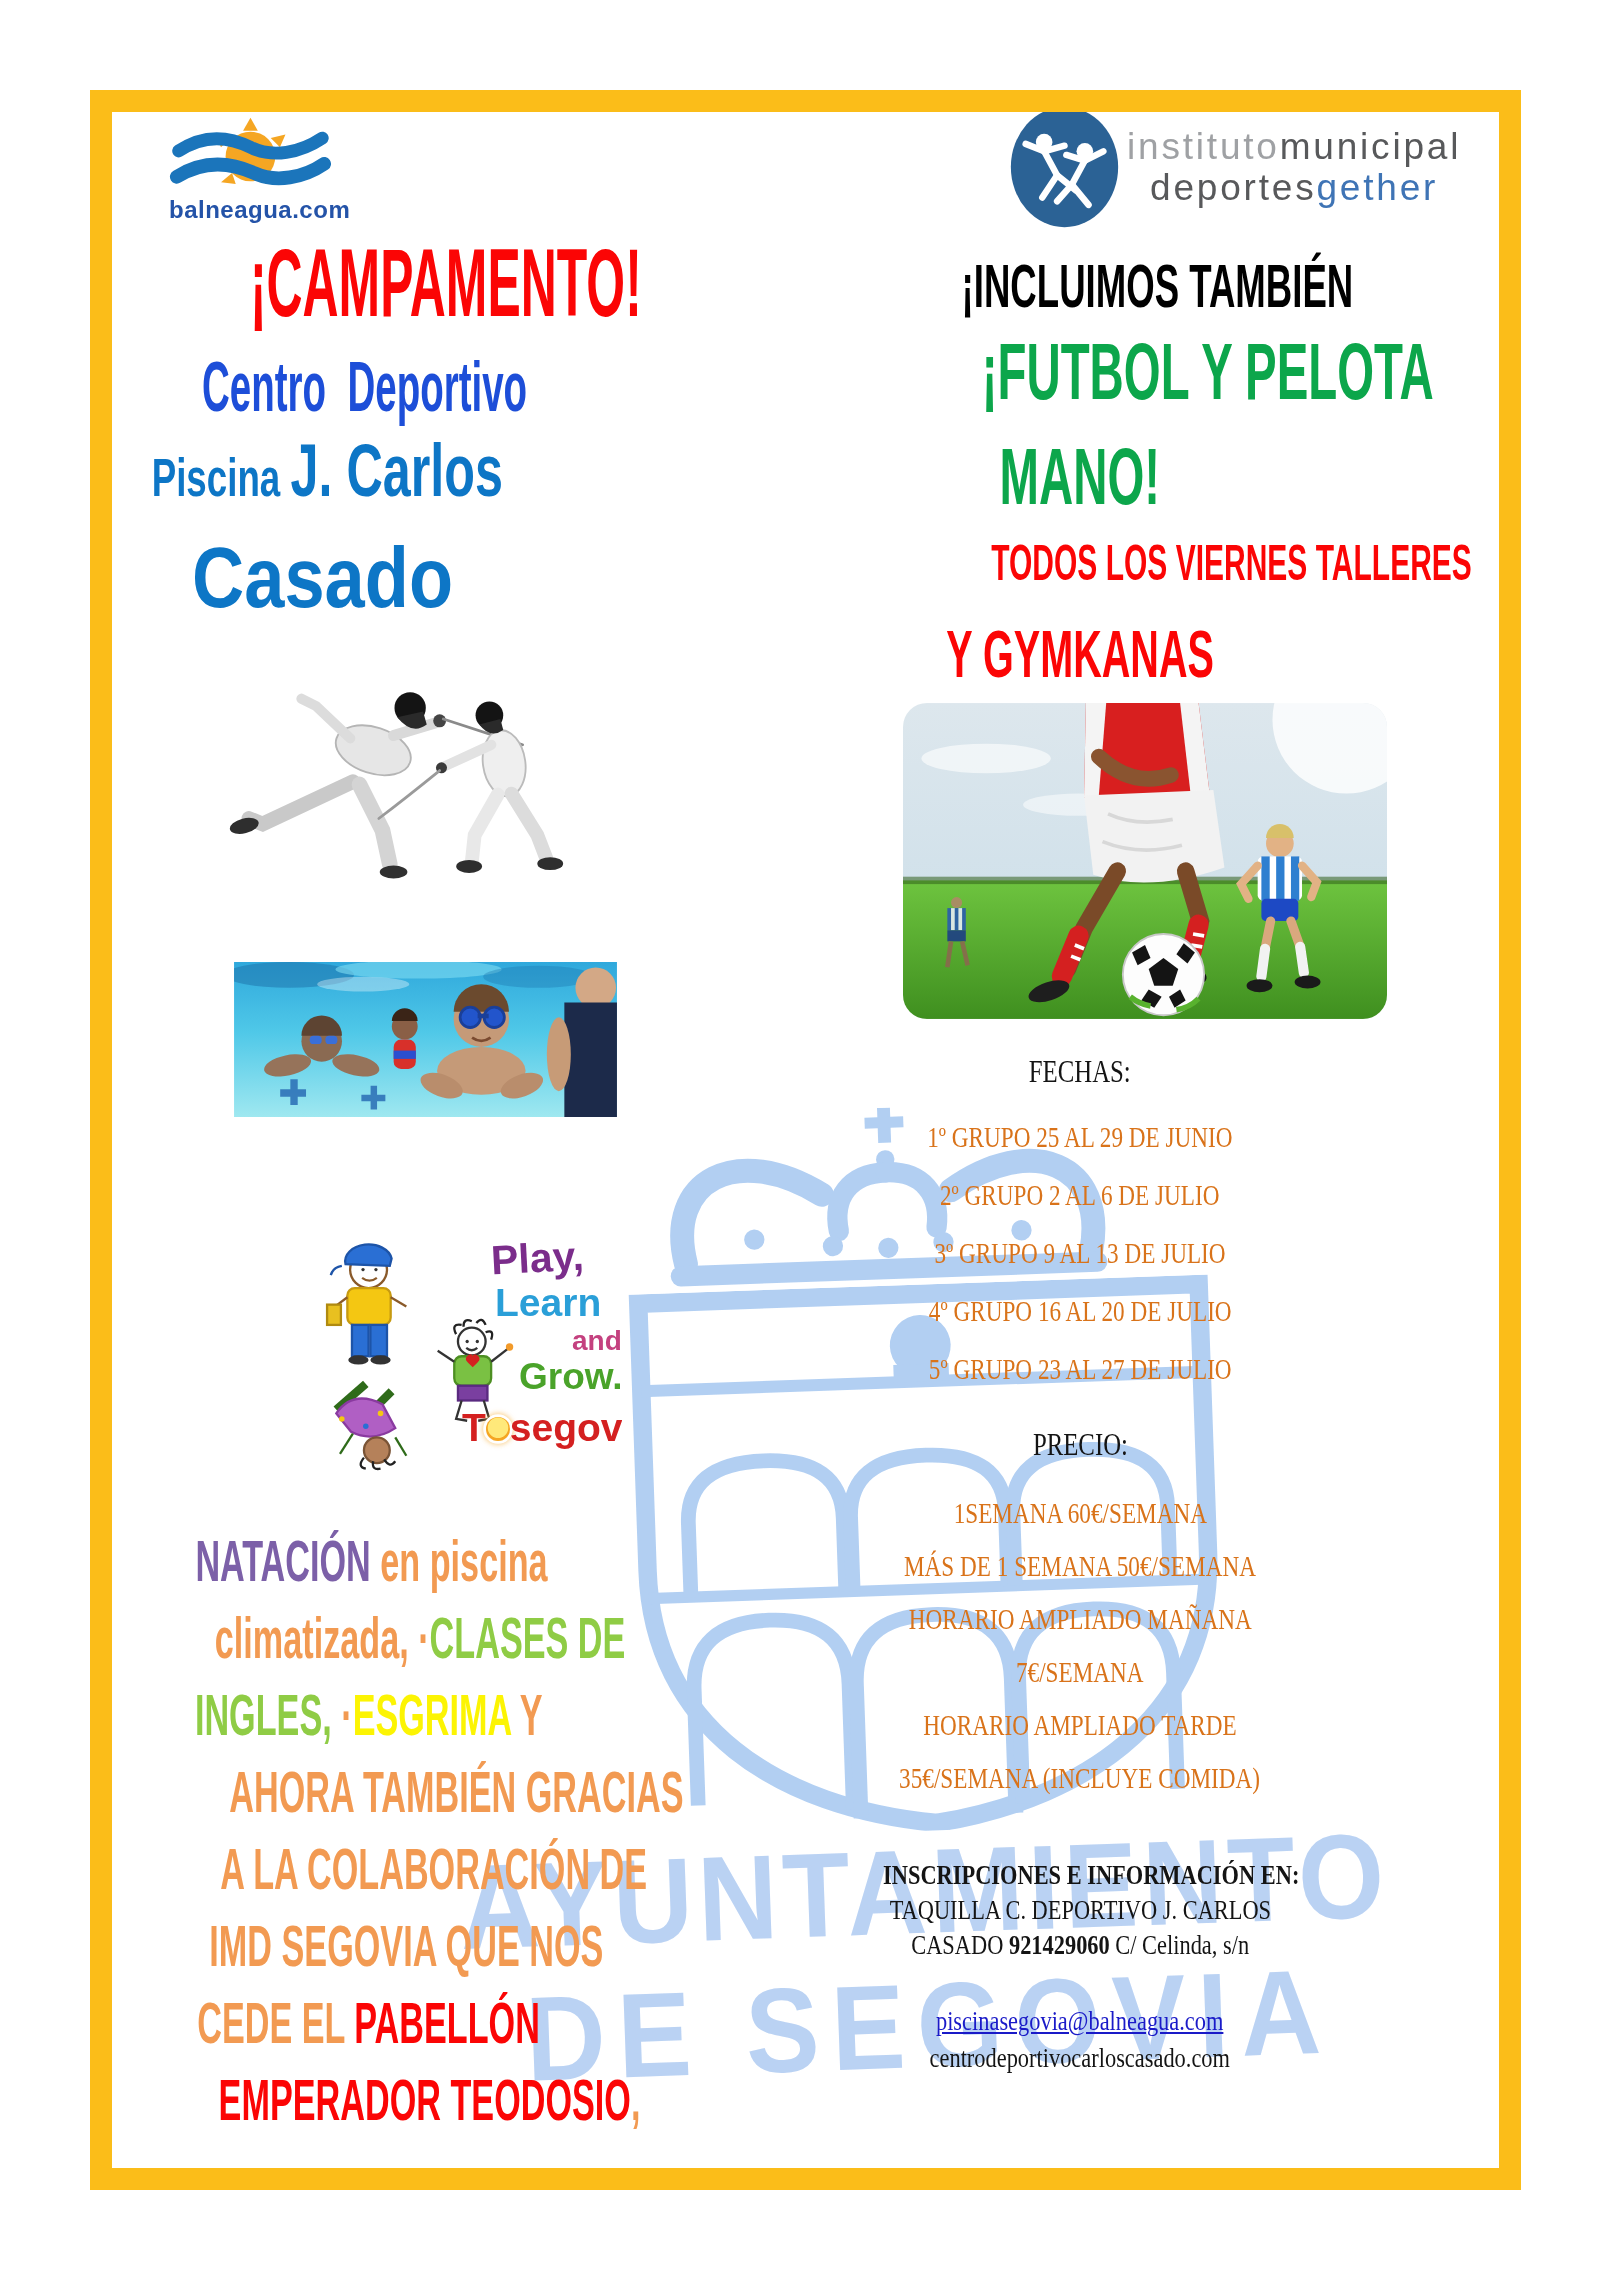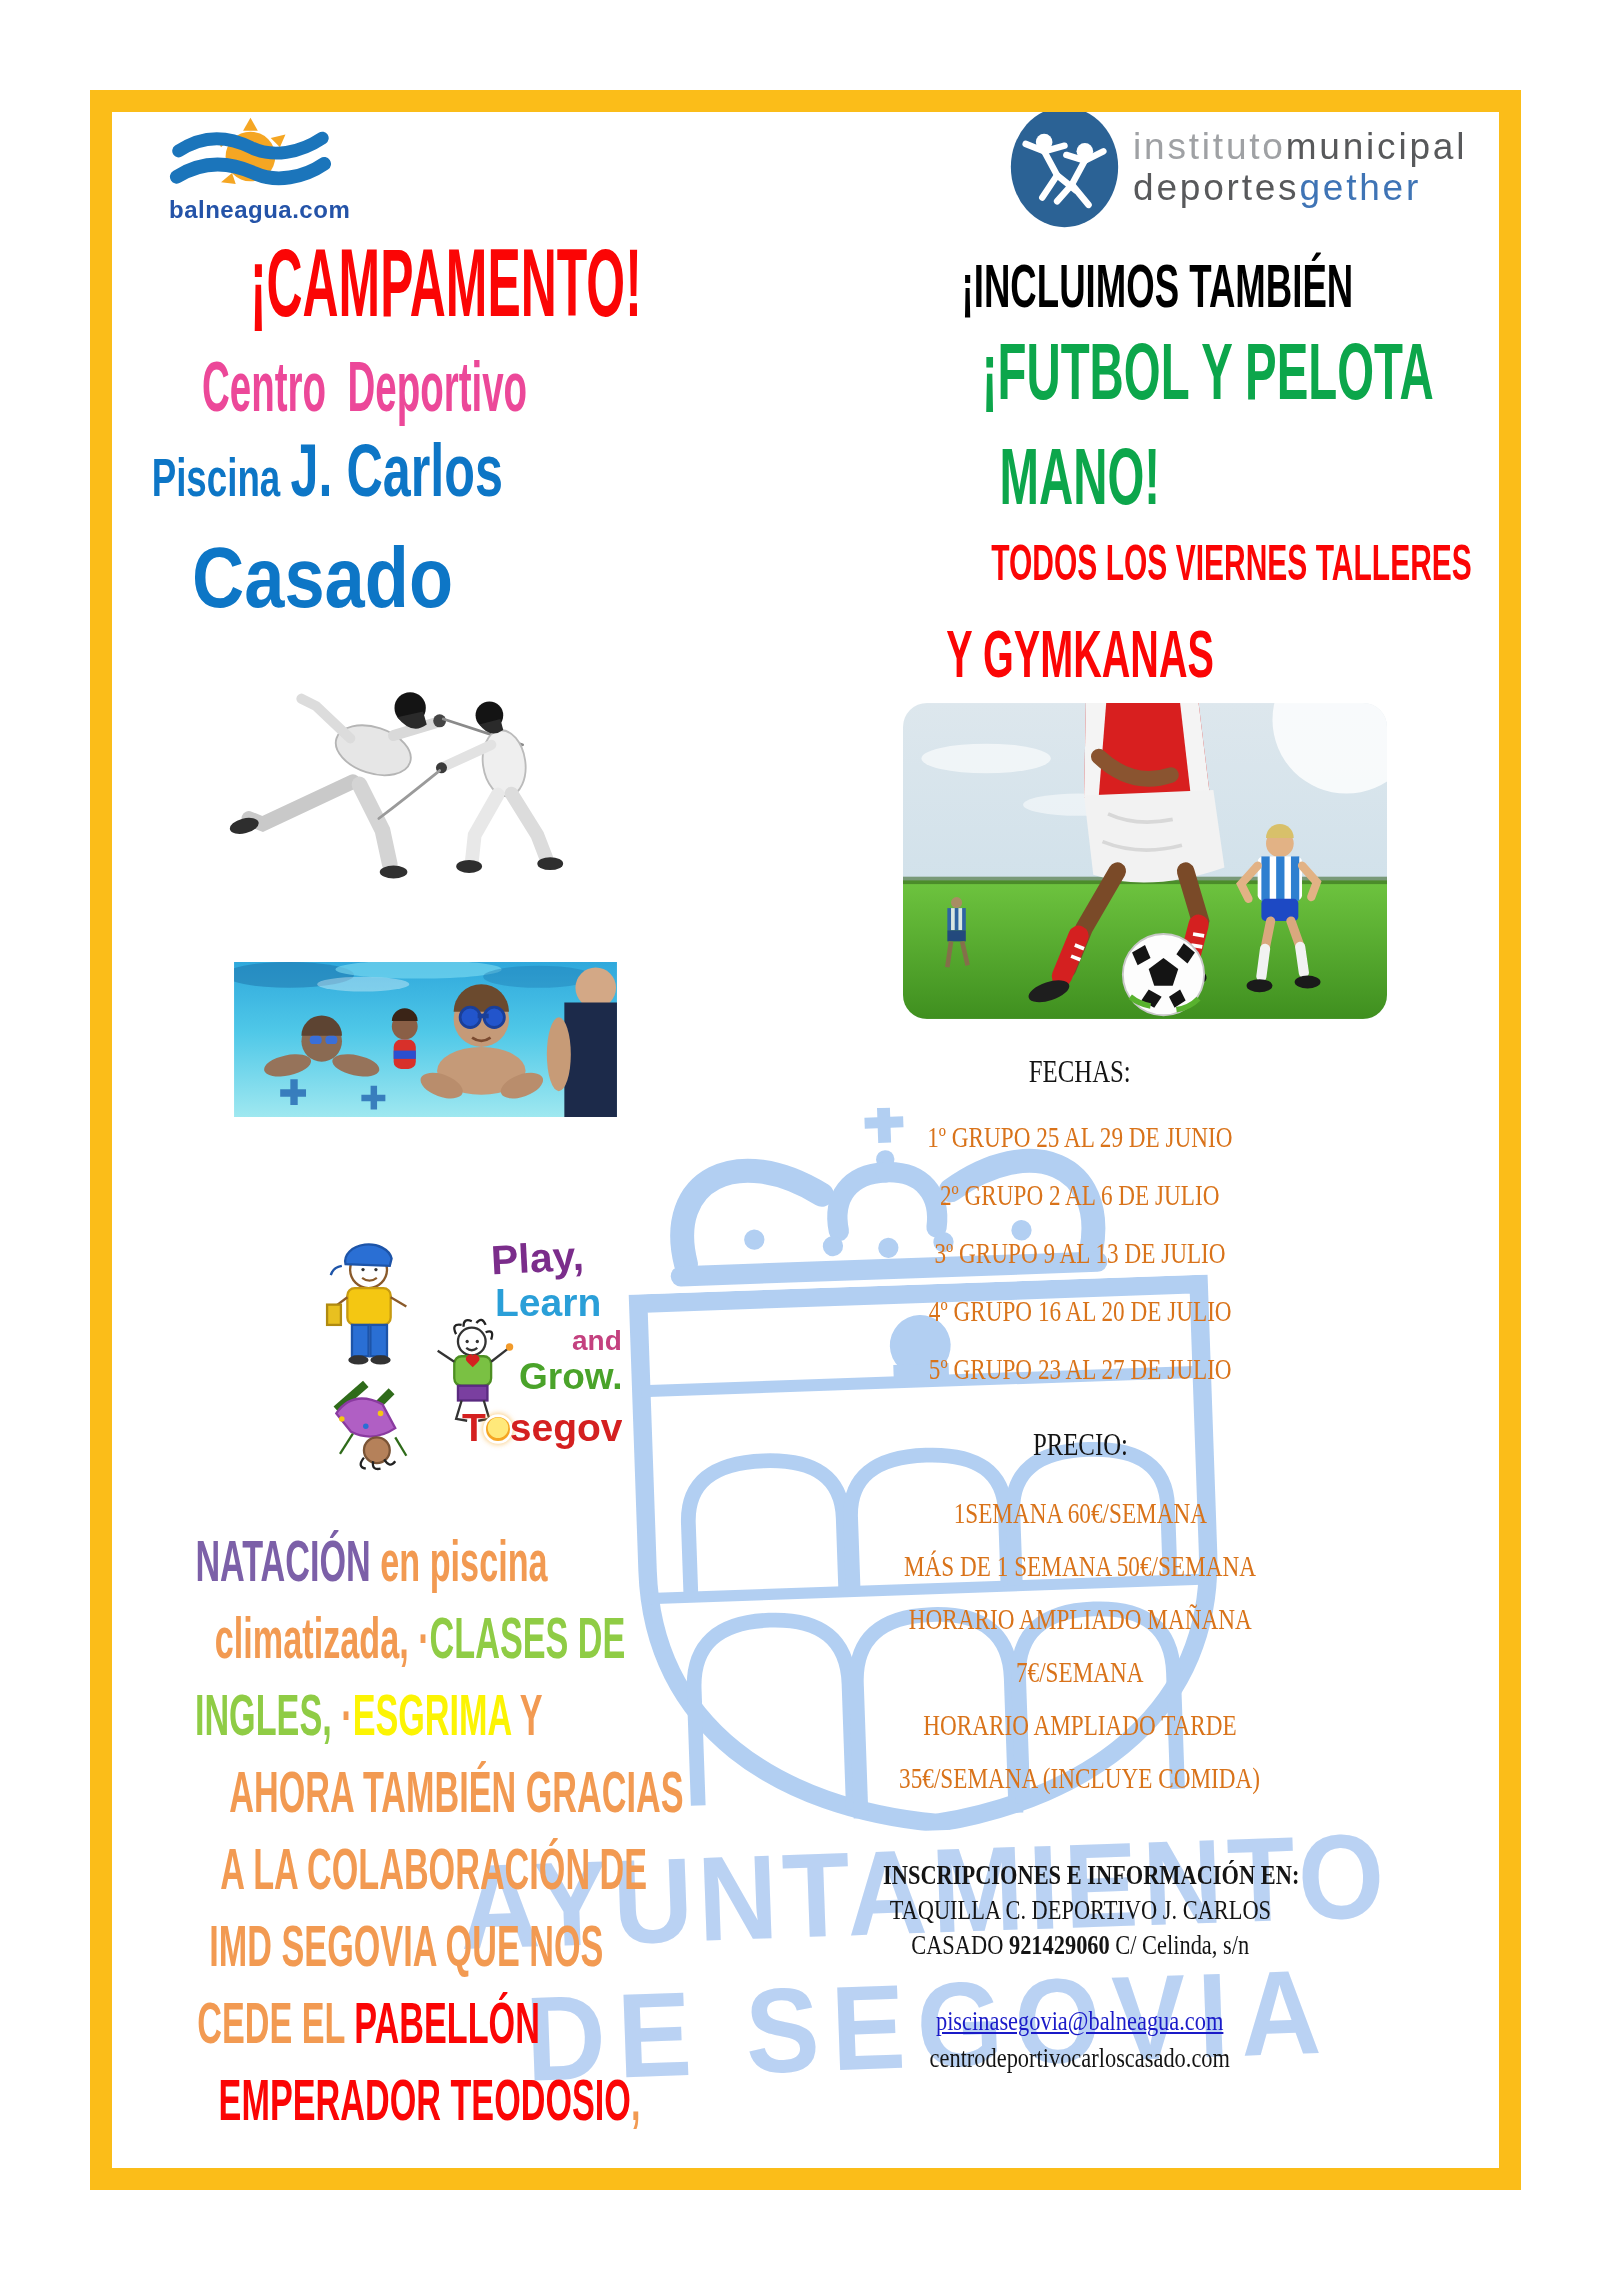--- a/index.html
+++ b/index.html
@@ -9,21 +9,21 @@
          border:22px solid #FBBD19;box-sizing:border-box;z-index:3;pointer-events:none;}
   .abs{position:absolute;}
   .cn{display:inline-block;transform:scaleX(0.6);transform-origin:50% 50%;white-space:nowrap;font-weight:bold;}
   .cn52{transform:scaleX(0.52);} .cn55{transform:scaleX(0.55);} .cn85{transform:scaleX(0.85);} .cn68{transform:scaleX(0.68);}
   .serif{font-family:"Liberation Serif",serif;}
   .cnS{display:inline-block;transform:scaleX(0.8);transform-origin:50% 50%;white-space:nowrap;}
   .z2{z-index:2;}
   
   .lh{left:69px;width:508px;text-align:center;line-height:1.05;}
   #camp{top:233px;font-size:96px;color:#FB0505;}
-  #centro{top:351px;font-size:70px;color:#ec4899;}
+  #centro{top:351px;font-size:70px;color:#1d4ed8;}
   #piscina{top:432px;color:#0D76C6;}
   #casado{top:533px;font-size:85px;color:#0D76C6;}
   .psmall{font-size:54px;} .pbig{font-size:74px;}
   
   .rh{left:831px;width:498px;text-align:center;line-height:1.02;}
   #h1{top:255px;font-size:61px;color:#000000;}
   #h2{top:332px;font-size:79px;color:#0CA64B;}
   #h3{top:437px;font-size:79px;color:#0CA64B;}
   #h4{top:538px;font-size:50px;color:#FB0505;}
   #h5{top:621px;font-size:66px;color:#FB0505;}
@@ -52,21 +52,21 @@
          background:radial-gradient(circle at 50% 45%, #ffe97a 0 55%, #F5A623 60% 100%);
          box-shadow:0 0 0 2.8px #fff, 0 0 5.5px 3.7px rgba(245,166,35,.55);vertical-align:baseline;}
   
   #wm{left:388px;top:1100px;width:1052px;height:992px;transform:rotate(-2deg);z-index:1;opacity:.95;}
   .wmtext{position:absolute;width:1052px;text-align:center;font-weight:bold;color:#B7D0F3;}
   #wmt1{top:722px;font-size:120px;letter-spacing:5.5px;transform:scaleX(.92);}
   #wmt2{top:856px;font-size:120px;letter-spacing:13px;transform:scaleX(.92);}
   
   #balne{left:169px;top:116px;width:162px;height:111px;text-align:center;}
   #balne .btxt{font-size:24px;font-weight:bold;color:#2453A8;letter-spacing:0.5px;margin-top:-3.7px;}
-  #imd{left:1009px;top:105px;display:flex;align-items:center;gap:13px;}
+  #imd{left:1009px;top:105px;display:flex;align-items:center;gap:7px;text-align:center;}
   .imdtxt{font-size:37px;letter-spacing:2.8px;line-height:41px;white-space:nowrap;}
   .g1{color:#9FA1A4;} .g2{color:#58595B;} .bl{color:#3F74B5;}
 </style>
 </head>
 <body>
 
 <div id="poster">
 
   <div id="wm" class="abs">
     <svg class="abs" style="left:277px;top:7.4px;" width="471" height="177" viewBox="0 0 510 192">

